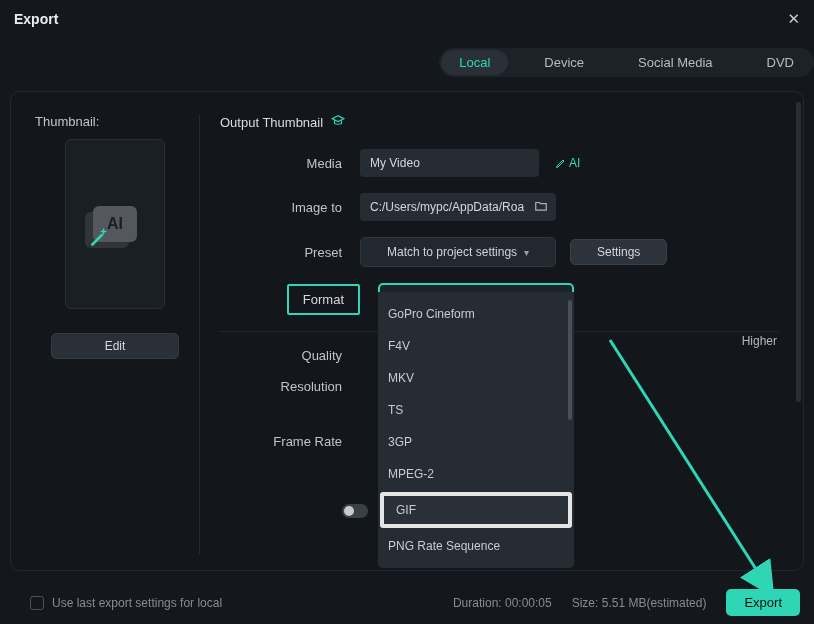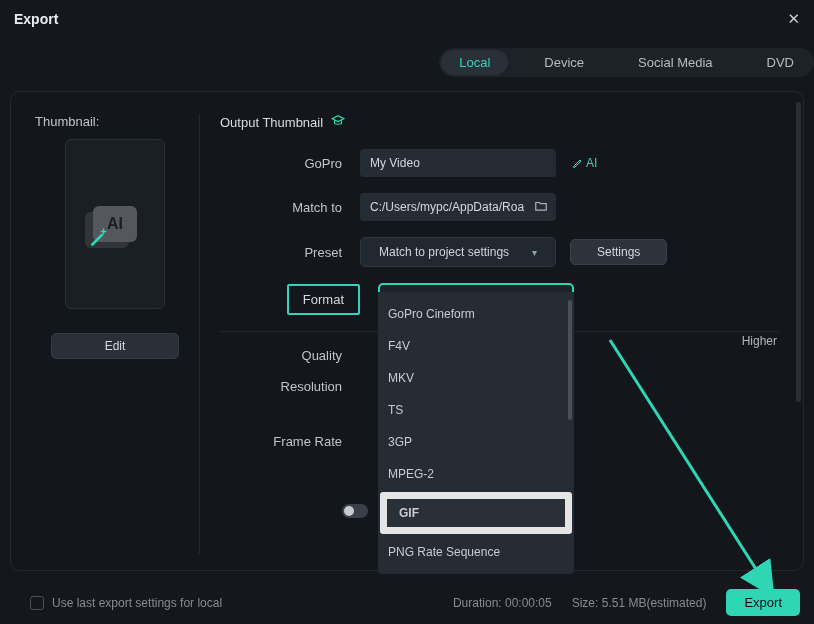--- a/index.html
+++ b/index.html
@@ -126,21 +126,21 @@
   margin-bottom: 16px;
 }
 .row .lbl {
   width: 140px;
   text-align: right;
   padding-right: 18px;
   color: #c0c4c8;
   font-size: 13px;
 }
 .input-text {
-  width: 196px;
+  width: 179px;
   height: 28px;
   background: #262c34;
   border: none;
   border-radius: 4px;
   color: #d4d8dc;
   padding: 0 10px;
   font-size: 12px;
 }
 .ai-icon {
   color: #2fd6b6;
@@ -156,21 +156,21 @@
   color: #aeb2b6;
 }
 .path-wrap { position: relative; width: 196px; }
 .preset-select {
   width: 196px;
   height: 30px;
   background: #222830;
   border: 1px solid #30363e;
   border-radius: 5px;
   color: #d0d4d8;
-  padding: 0 18px;
+  padding: 0 26px;
   font-size: 12px;
   display: flex;
   align-items: center;
   justify-content: space-between;
   cursor: pointer;
 }
 .chev { font-size: 10px; color: #98a0a8; }
 .settings-btn {
   margin-left: 14px;
   padding: 5px 26px;
@@ -215,26 +215,25 @@
   z-index: 10;
   padding: 6px 0;
 }
 .dd-item {
   padding: 9px 10px;
   font-size: 12px;
   color: #c8ccd0;
   cursor: pointer;
 }
 .dd-item.highlighted {
-  border: 7px solid #e5e5e5;
+  border: 4px solid #e5e5e5;
   background: #2a3038;
   border-radius: 3px;
   margin: 2px 2px;
   padding: 7px 12px;
-  font-weight: bold;
 }
 .dd-scroll {
   position: absolute;
   right: 2px;
   top: 8px;
   width: 4px;
   height: 120px;
   background: #4a5058;
   border-radius: 2px;
 }
@@ -347,32 +346,32 @@
       <span>Output Thumbnail</span>
       <span class="grad-icon">
         <svg width="14" height="14" viewBox="0 0 24 24">
             <path d="M12 3 L2 8 L12 13 L22 8 Z M6 11 V16 C6 18 18 18 18 16 V11" fill="none" stroke="#2fd6b6" stroke-width="2"></path>
           </svg>
       </span>
     </div>
 
     <div class="form-rows">
       <div class="row">
-        <div class="lbl">GoPro</div>
+        <div class="lbl">Media</div>
         <input class="input-text" value="My Video" style="">
         <span class="ai-icon">
           <svg width="12" height="12" viewBox="0 0 24 24">
               <path d="M3 21 L6 20 L18 8 L16 6 L4 18 Z" fill="none" stroke="#2fd6b6" stroke-width="2"></path>
             </svg>
           <span>AI</span>
         </span>
       </div>
 
       <div class="row">
-        <div class="lbl">Match to</div>
+        <div class="lbl">Image to</div>
         <div class="path-wrap">
           <input class="input-text" style="width: 196px;" value="C:/Users/mypc/AppData/Roa">
           <span class="folder-icon" style="right:8px; top:6px; position:absolute;">
             <svg width="14" height="14" viewBox="0 0 24 24">
                 <path d="M3 6 H9 L11 8 H21 V19 H3 Z" fill="none" stroke="#aeb2b6" stroke-width="2"></path>
               </svg>
           </span>
         </div>
       </div>
 

